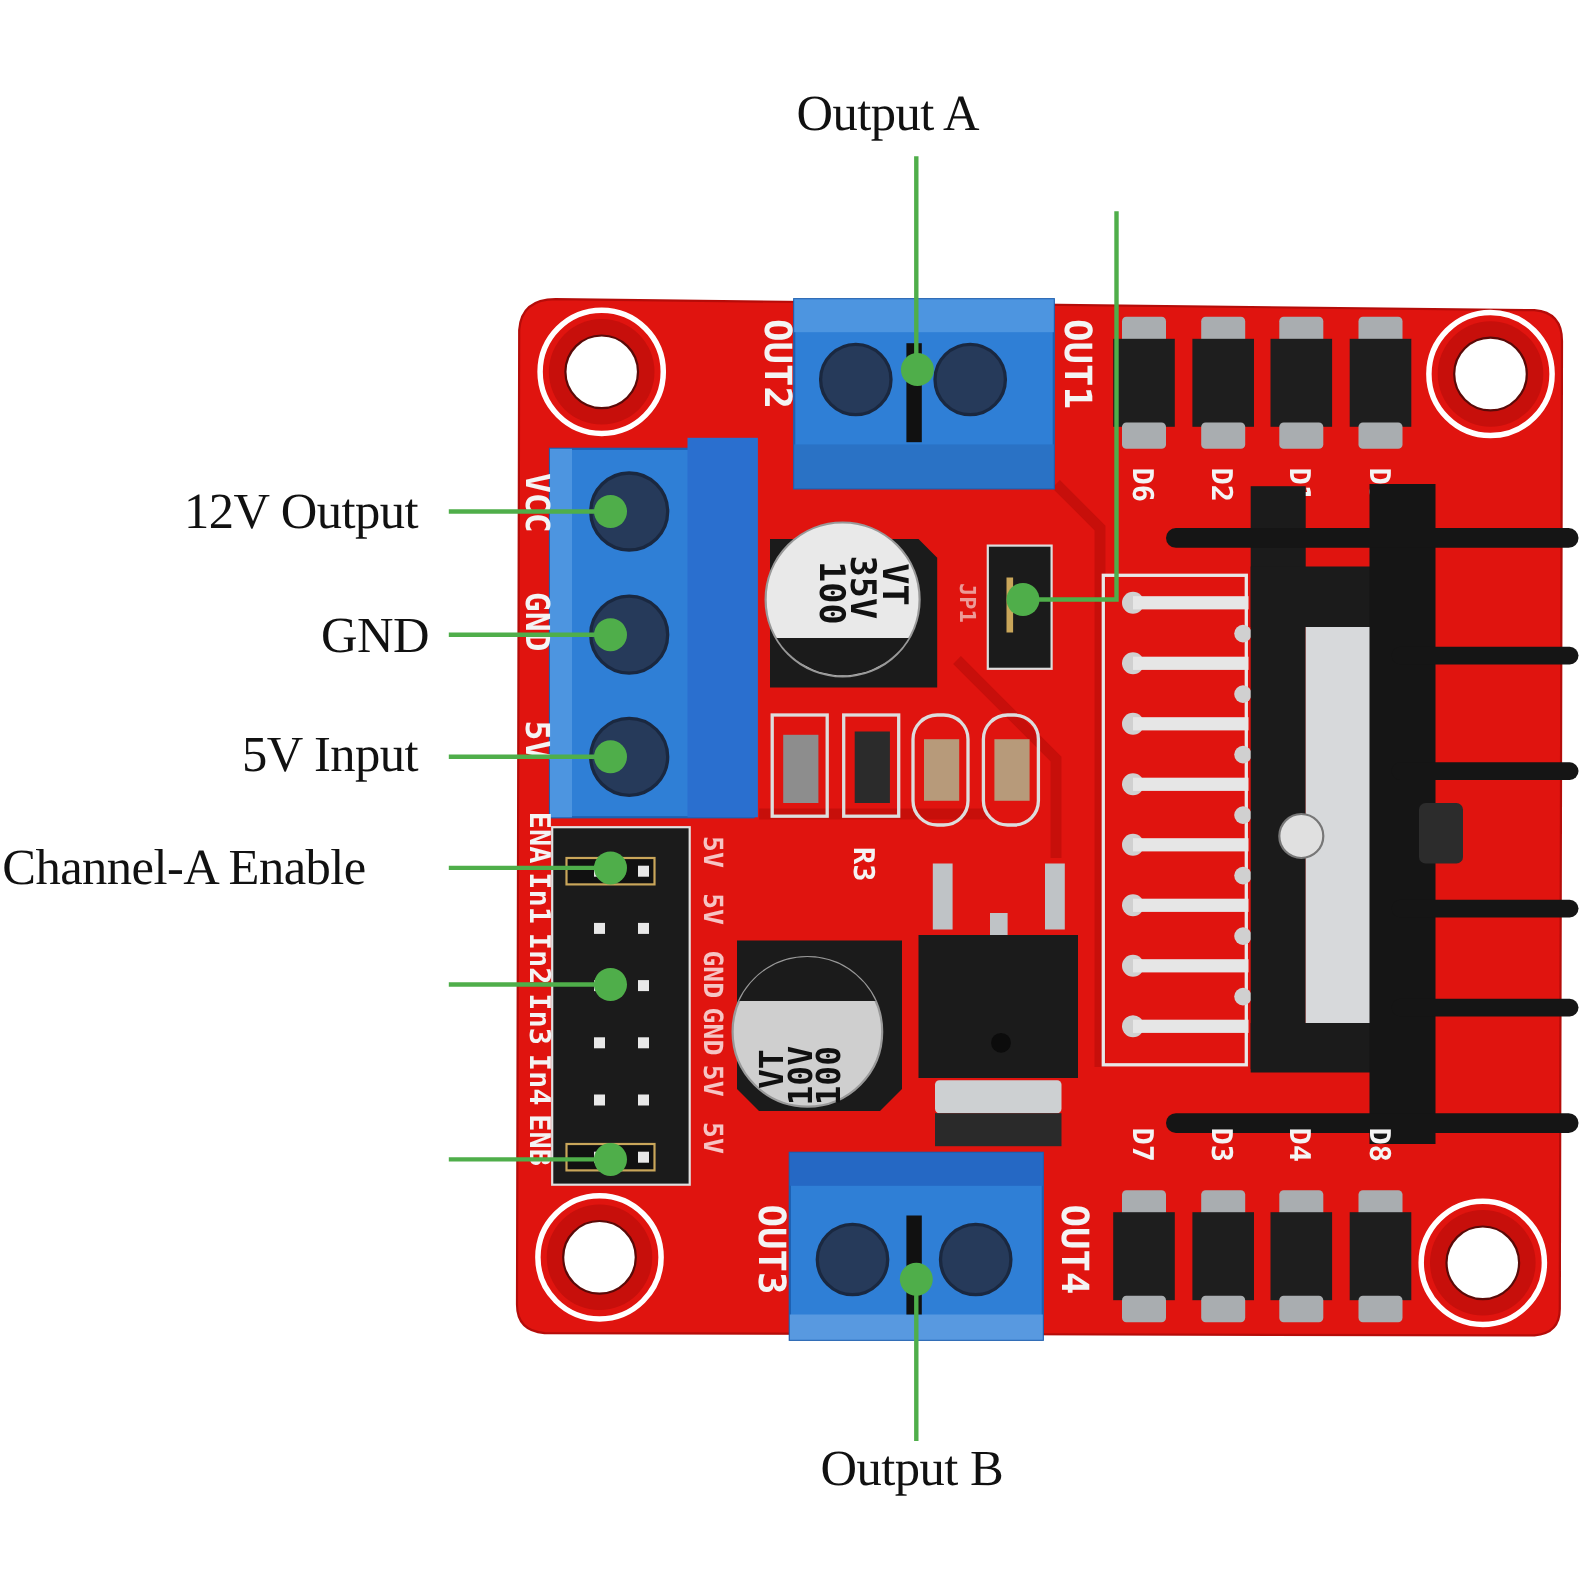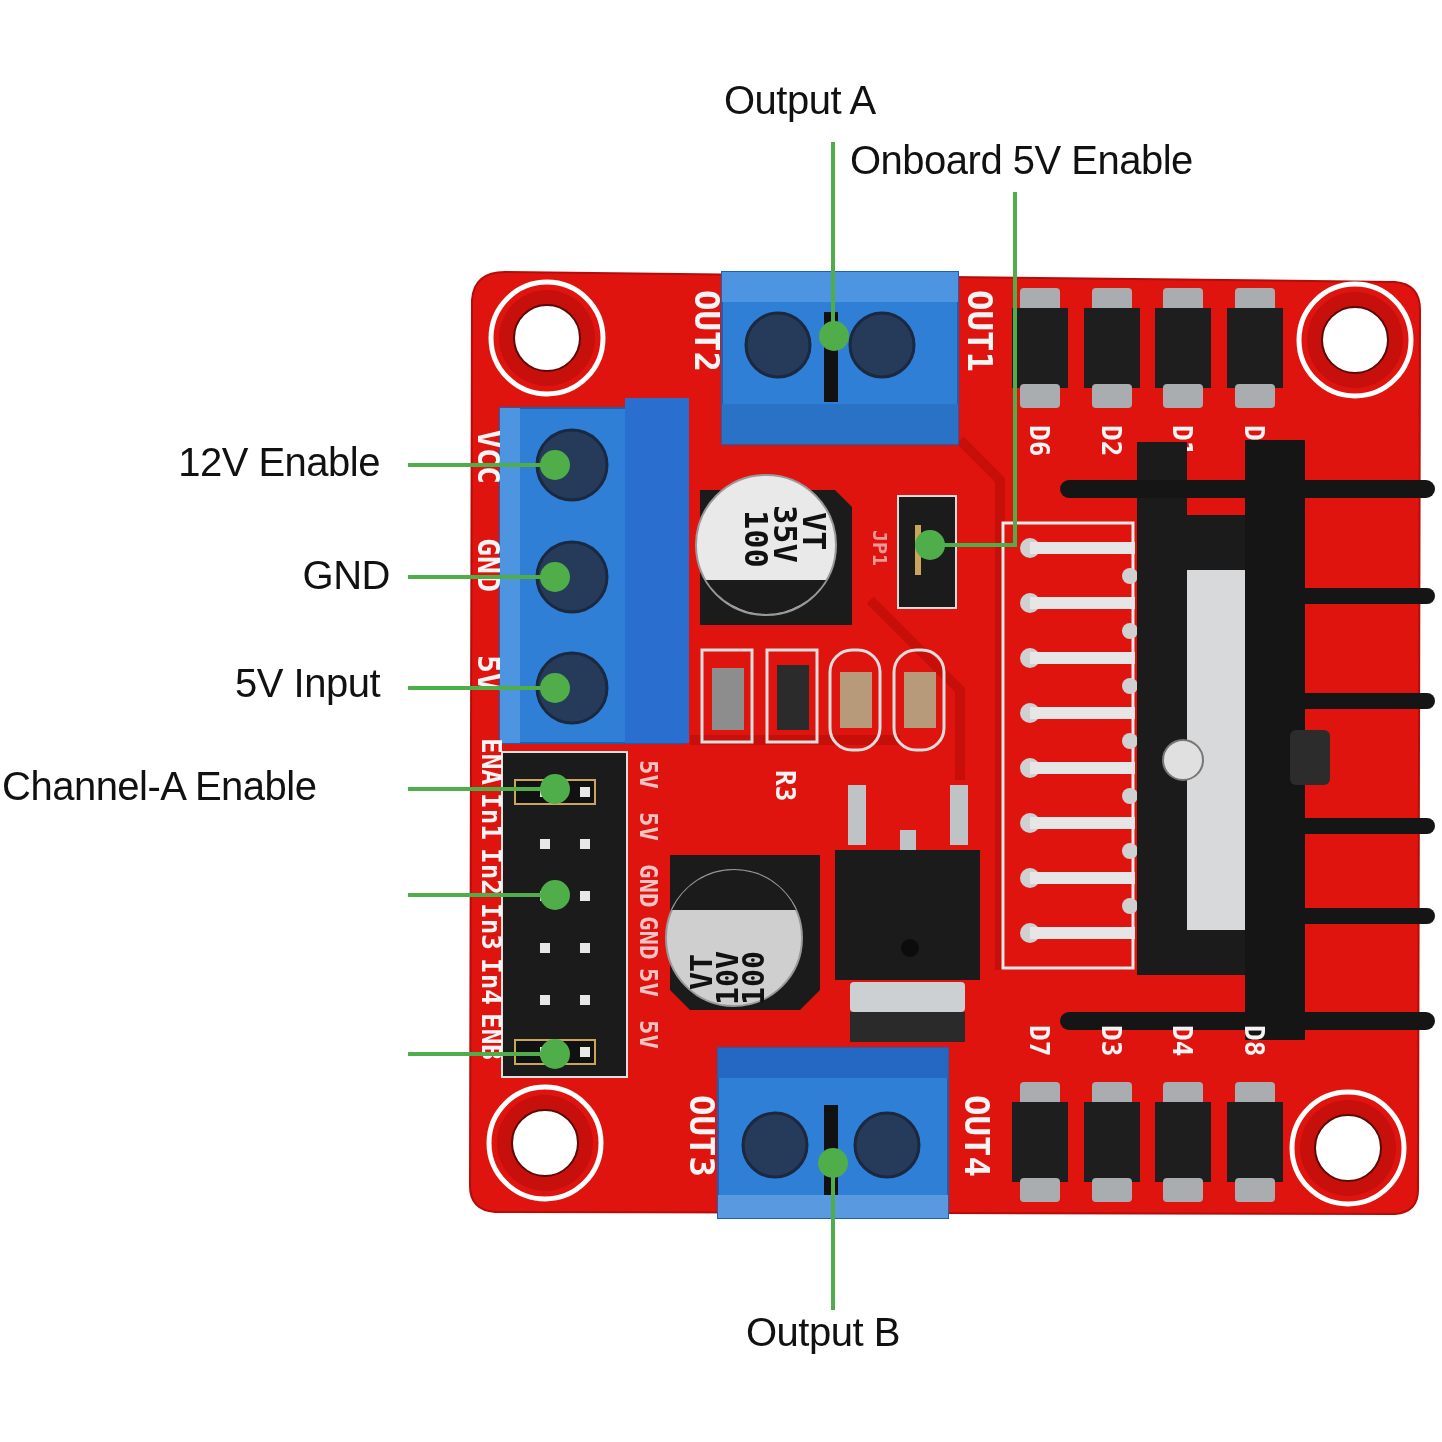--- a/index.html
+++ b/index.html
@@ -1,18 +1,18 @@
 <!DOCTYPE html>
 <html><head>
 <meta charset="utf-8">
 <style>
   html, body { margin: 0; padding: 0; background: #ffffff; }
   body { width: 1442px; height: 1442px; position: relative; overflow: hidden; font-family: "Liberation Sans", sans-serif; }
   #stage { position: absolute; left: 0; top: 0; width: 1442px; height: 1442px; }
-  .callout-label { position: absolute; font-family: Liberation Sans, sans-serif; font-size: 40px; color: #111111; white-space: nowrap; line-height: 1; letter-spacing: -0.5px; }
+  .callout-label { position: absolute; font-family: Liberation Serif, serif; font-size: 46px; color: #111111; white-space: nowrap; line-height: 1; letter-spacing: -0.5px; }
   .silk { font-family: "DejaVu Sans Mono", monospace; fill: #f4f4f4; font-weight: bold; }
 </style>
 </head>
 <body>
 
 <div id="stage">
 <svg width="1442" height="1442" viewBox="0 0 1442 1442" xmlns="http://www.w3.org/2000/svg">
 
   <path d="M505,272 L1395,282 Q1420,284 1420,310 L1418,1190 Q1418,1212 1395,1214 L495,1212 Q470,1210 470,1186 L472,300 Q474,272 505,272 Z" fill="#e0140f" stroke="#b50c09" stroke-width="2"></path>
 
@@ -277,19 +277,18 @@
     <circle cx="555" cy="688" r="15"></circle>
     <circle cx="555" cy="789" r="15"></circle>
     <circle cx="555" cy="895" r="15"></circle>
     <circle cx="555" cy="1054" r="15"></circle>
     <circle cx="833" cy="1163" r="15"></circle>
   </g>
 </svg>
 
 
 <div class="callout-label" style="left:724px; top:80px;">Output A</div>
-<div class="callout-label" style="left:850px; top:140px;">Onboard 5V Enable</div>
-<div class="callout-label" style="right:1062px; top:442px;">12V Enable</div>
+<div class="callout-label" style="right:1062px; top:442px;">12V Output</div>
 <div class="callout-label" style="right:1052px; top:555px;">GND</div>
 <div class="callout-label" style="right:1062px; top:663px;">5V Input</div>
 <div class="callout-label" style="left:2px; top:766px;">Channel-A Enable</div>
 <div class="callout-label" style="left:746px; top:1312px;">Output B</div>
 </div>
 
 </body></html>

